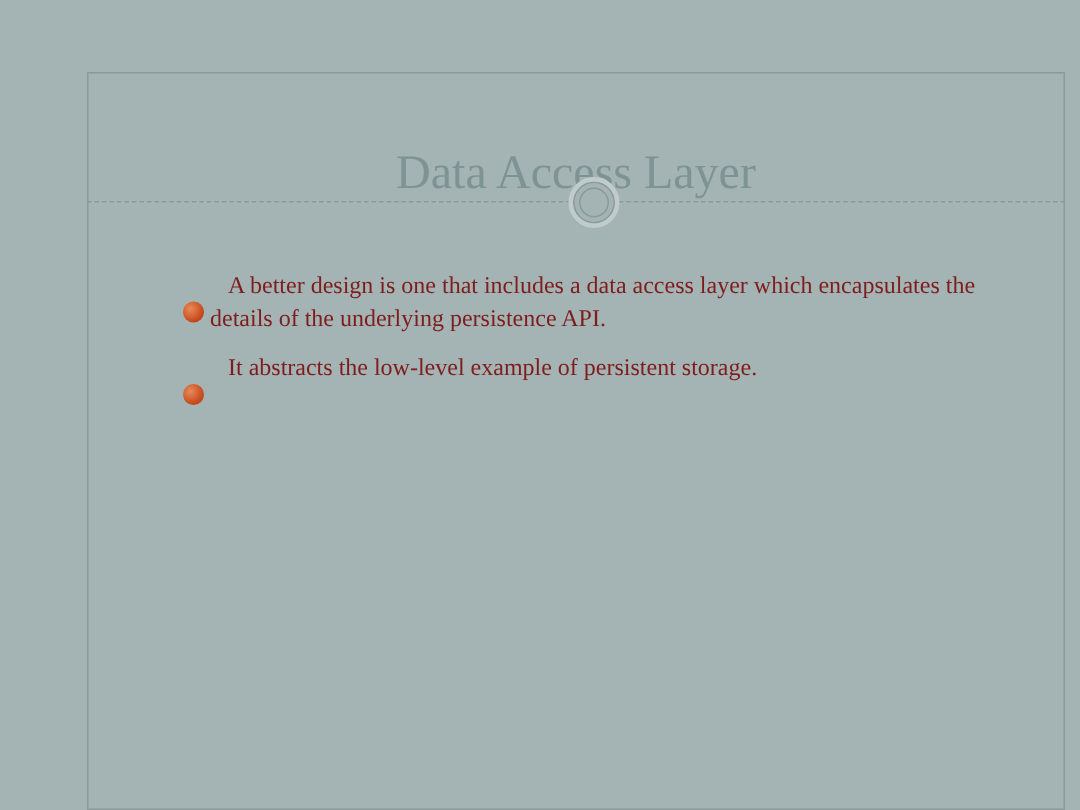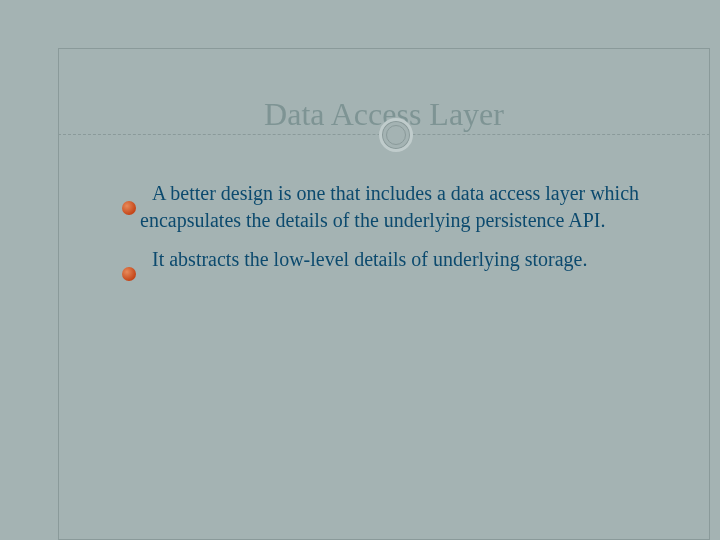--- a/index.html
+++ b/index.html
@@ -66,23 +66,23 @@
       top: 132px;
       left: 50px;
       right: 50px;
     }
     .bullet-list {
       list-style: none;
     }
     .bullet-item {
       position: relative;
       padding-left: 30px;
-      font-size: 20px;
+      font-size: 16px;
       line-height: 1.35;
-      color: #0c4a6e;
+      color: #7f1d1d;
       margin-bottom: 8px;
     }
     .bullet-dot {
       position: absolute;
       left: 0;
       top: 9px;
       width: 14px;
       height: 14px;
       border-radius: 50%;
       background: radial-gradient(circle at 35% 35%, #e88a5a, #c44518 70%);
@@ -101,16 +101,16 @@
 <div class="circle-decoration"></div>
 
 <div class="content">
   <ul class="bullet-list">
     <li class="bullet-item">
       <span class="bullet-dot"></span>
       <span>A better design is one that includes a data access layer which encapsulates the details of the underlying persistence API.</span>
     </li>
     <li class="bullet-item">
       <span class="bullet-dot"></span>
-      <span>It abstracts the low-level details of underlying storage.</span>
+      <span>It abstracts the low-level example of persistent storage.</span>
     </li>
   </ul>
 </div>
 
 </body></html>

